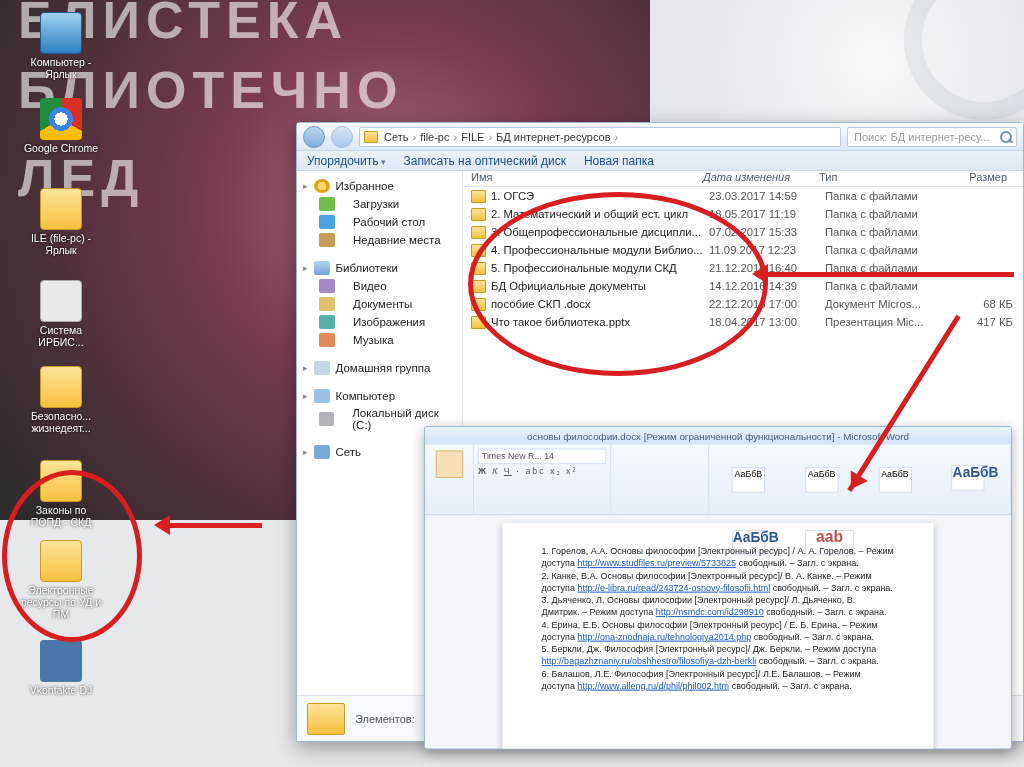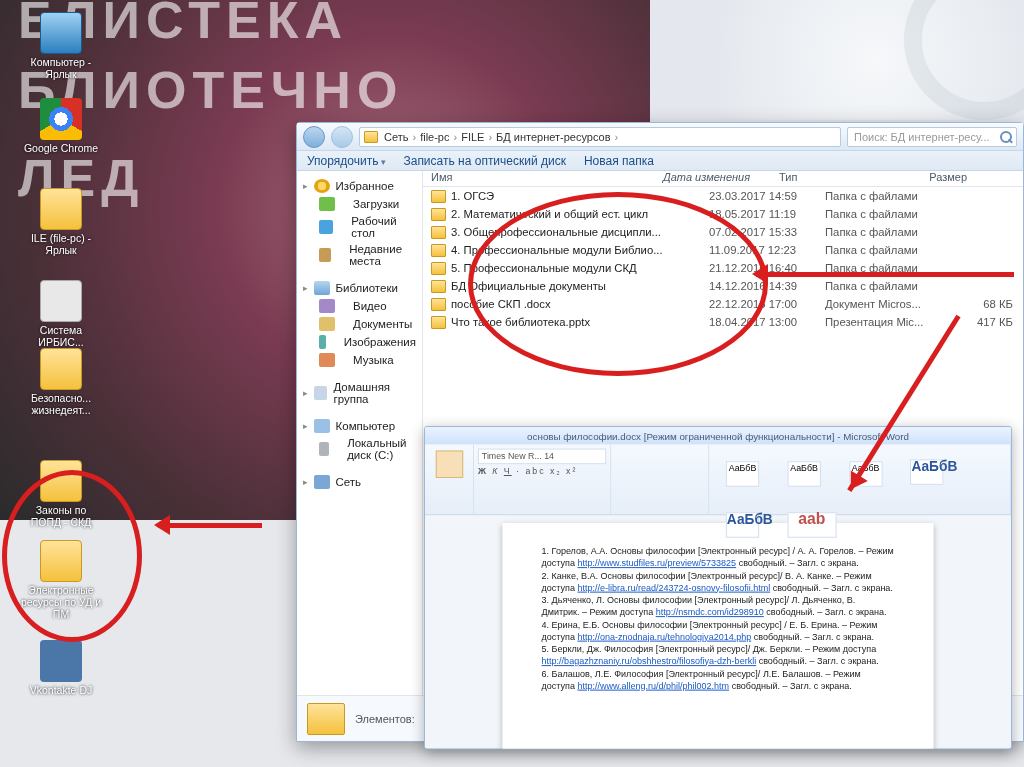--- a/index.html
+++ b/index.html
@@ -74,39 +74,39 @@
   .listhdr { display:flex; font-size:11px; color:#4a5a6a; border-bottom:1px solid #e1e6ec; height:16px; align-items:flex-start; }
   .col-name { width:240px; padding-left:8px; }
   .col-date { width:116px;font-style:italic; }
   .col-type { width:128px; }
   .col-size { width:70px; text-align:right; padding-right:10px; }
   .filerow { display:flex; font-size:11.3px; color:#222; height:18px; align-items:center; }
   .filerow .fic { width:15px; height:13px; margin:0 5px 0 8px; background: linear-gradient(#ffe39a,#f5c13d); border:1px solid #c79a20; border-radius:1px; }
   .fic-docx { background: linear-gradient(#eaf3ff,#cfe2fa); border:1px solid #8fb0d8; }
   .fic-pptx { background: linear-gradient(#ffe6da,#f7b899); border:1px solid #d68a5a; }
   .filerow .fname { width:218px; overflow:hidden; text-overflow:ellipsis; white-space:nowrap; }
-  .filerow .fdate { width:116px; color:#555;margin-left:40px; }
+  .filerow .fdate { width:116px; color:#555; }
   .filerow .ftype { width:128px; color:#555; overflow:hidden; text-overflow:ellipsis; white-space:nowrap; }
   .filerow .fsize { width:70px; text-align:right; padding-right:10px; color:#555; }
 
   .ex-status { height:46px; border-top:1px solid #dfe5ec; display:flex; align-items:center; gap:10px; padding:4px 10px; font-size:11px; color:#555; background:#f6f9fd; }
   .stat-ic { width:38px; height:32px; background: linear-gradient(#ffe39a,#f5c13d); border:1px solid #c79a20; border-radius:2px; }
 
   
   .wordwin {
     position:absolute; left:424px; top:426px; width:600px; height:330px;
     background:#f2f6fb; border:1px solid #9bb6d6; border-radius:3px;
     box-shadow:0 4px 14px rgba(0,0,0,0.3); overflow:hidden;
     transform: scale(0.98); transform-origin: top left;
     font-size:10px;
   }
   .word-title { height:18px; background: linear-gradient(#eaf3ff,#cfe2fa); display:flex; align-items:center; justify-content:center; font-size:10px; color:#4a5a7a; }
   .word-ribbon { height:72px; background: linear-gradient(#f5f9ff,#e6eef8); border-bottom:1px solid #c7d7ea; display:flex; }
   .ribbon-sec { border-right:1px solid #d6e2f0; padding:2px 4px; }
-  .style-sw { display:inline-block; width:34px; height:26px; border:1px solid #cfdcef; margin:13px; font-size:9px; text-align:center; line-height:12px; background:#fff; }
+  .style-sw { display:inline-block; width:34px; height:26px; border:1px solid #cfdcef; margin:19px; font-size:9px; text-align:center; line-height:12px; background:#fff; }
   .style-sw.big { color:#2b579a; font-size:14px; font-weight:700; }
   .style-sw.red { color:#c0504d; font-size:16px; font-weight:700; width:50px; }
   .word-page { margin:8px auto 0; width:440px; height:500px; background:#fff; box-shadow:0 2px 6px rgba(0,0,0,0.25); padding:24px 40px; }
   .doc-li { font-size:9.2px; color:#222; margin-bottom:2px; line-height:1.25; }
   .doc-li .lnk { color:#1a5ac6; text-decoration:underline; }
 
   
   .anno-ellipse { position:absolute; border:5px solid #d81e1e; border-radius:50%; pointer-events:none; }
   .anno-arrow { position:absolute; height:5px; background:#d81e1e; pointer-events:none; }
   .anno-arrow::after { content:""; position:absolute; border:10px solid transparent; }
@@ -142,21 +142,21 @@
       <div>Google Chrome</div>
     </div>
     <div class="desk-icon" style="left: 20px; top: 188px;">
       <div class="ic ic-file"></div>
       <div>ILE (file-pc) - Ярлык</div>
     </div>
     <div class="desk-icon" style="left: 20px; top: 280px;">
       <div class="ic ic-irbis"></div>
       <div>Система ИРБИС...</div>
     </div>
-    <div class="desk-icon" style="left: 20px; top: 348px;">
+    <div class="desk-icon" style="left: 20px; top: 366px;">
       <div class="ic ic-safety"></div>
       <div>Безопасно... жизнедеят...</div>
     </div>
     <div class="desk-icon" style="left: 20px; top: 460px;">
       <div class="ic ic-file"></div>
       <div>Законы по ПОПД - СКД</div>
     </div>
     <div class="desk-icon" style="left: 20px; top: 540px;">
       <div class="ic ic-file"></div>
       <div>Электронные ресурсы по УД и ПМ</div>

